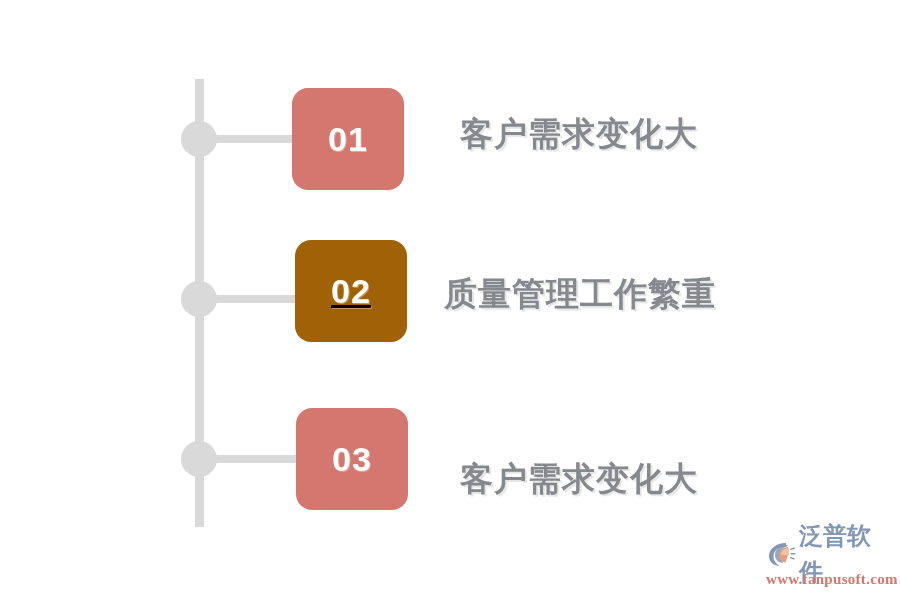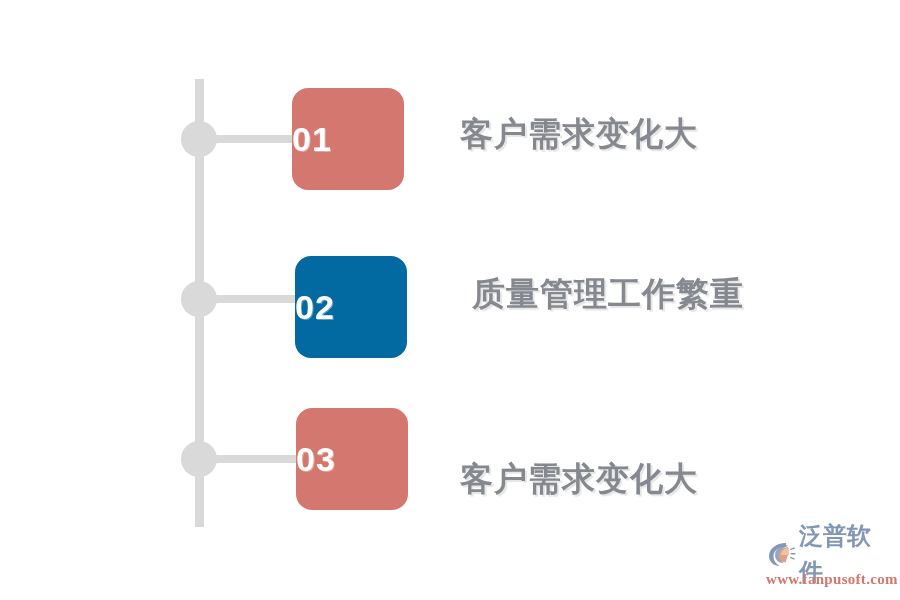--- a/index.html
+++ b/index.html
@@ -58,47 +58,47 @@
   .connector.c3 { top: 455px; }
 
   
   .chip {
     position: absolute;
     width: 112px;
     height: 102px;
     border-radius: 16px;
     display: flex;
     align-items: center;
-    justify-content: flex-start;
+    justify-content: center;
     box-sizing: border-box;
   }
   .chip span {
     font-size: 34px;
     font-weight: bold;
     color: #ffffff;
     letter-spacing: 1px;
     text-shadow: 1px 1px 0 rgba(255,255,255,0.35);
   }
   .chip.k1 { left: 292px; top: 88px;  background: #d4786f; }
-  .chip.k2 { left: 295px; top: 256px; background: #0369a1; }
+  .chip.k2 { left: 295px; top: 240px; background: #a16207; text-decoration: underline; }
   .chip.k3 { left: 296px; top: 408px; background: #d4786f; }
 
   
   .row-label {
     position: absolute;
     font-size: 33px;
     font-weight: bold;
     color: #85898f;
     letter-spacing: 1px;
     white-space: nowrap;
     text-shadow: 2px 2px 1px rgba(0,0,0,0.10);
     text-align: right;
   }
   .row-label.t1 { left: 460px; top: 112px; }
-  .row-label.t2 { left: 472px; top: 272px; }
+  .row-label.t2 { left: 444px; top: 272px; }
   .row-label.t3 { left: 460px; top: 457px; }
 
   
   .brand {
     position: absolute;
     left: 766px;
     top: 538px;
     width: 126px;
     height: 54px;
   }

